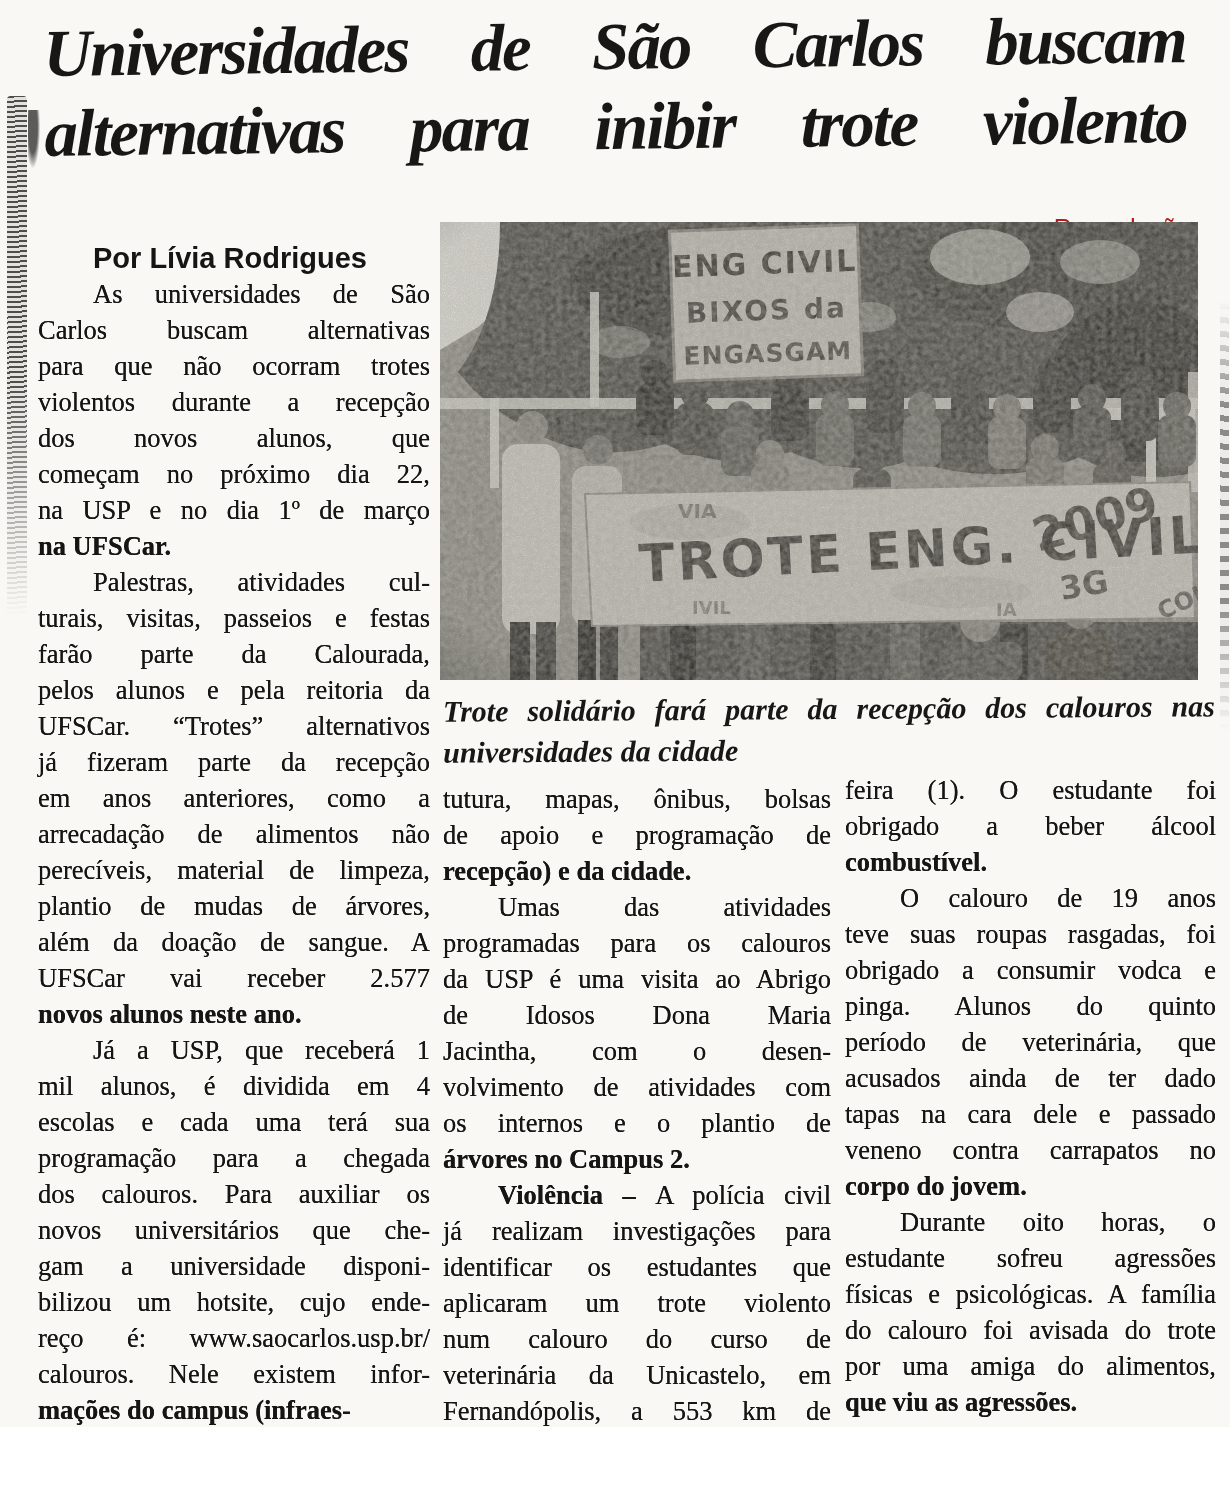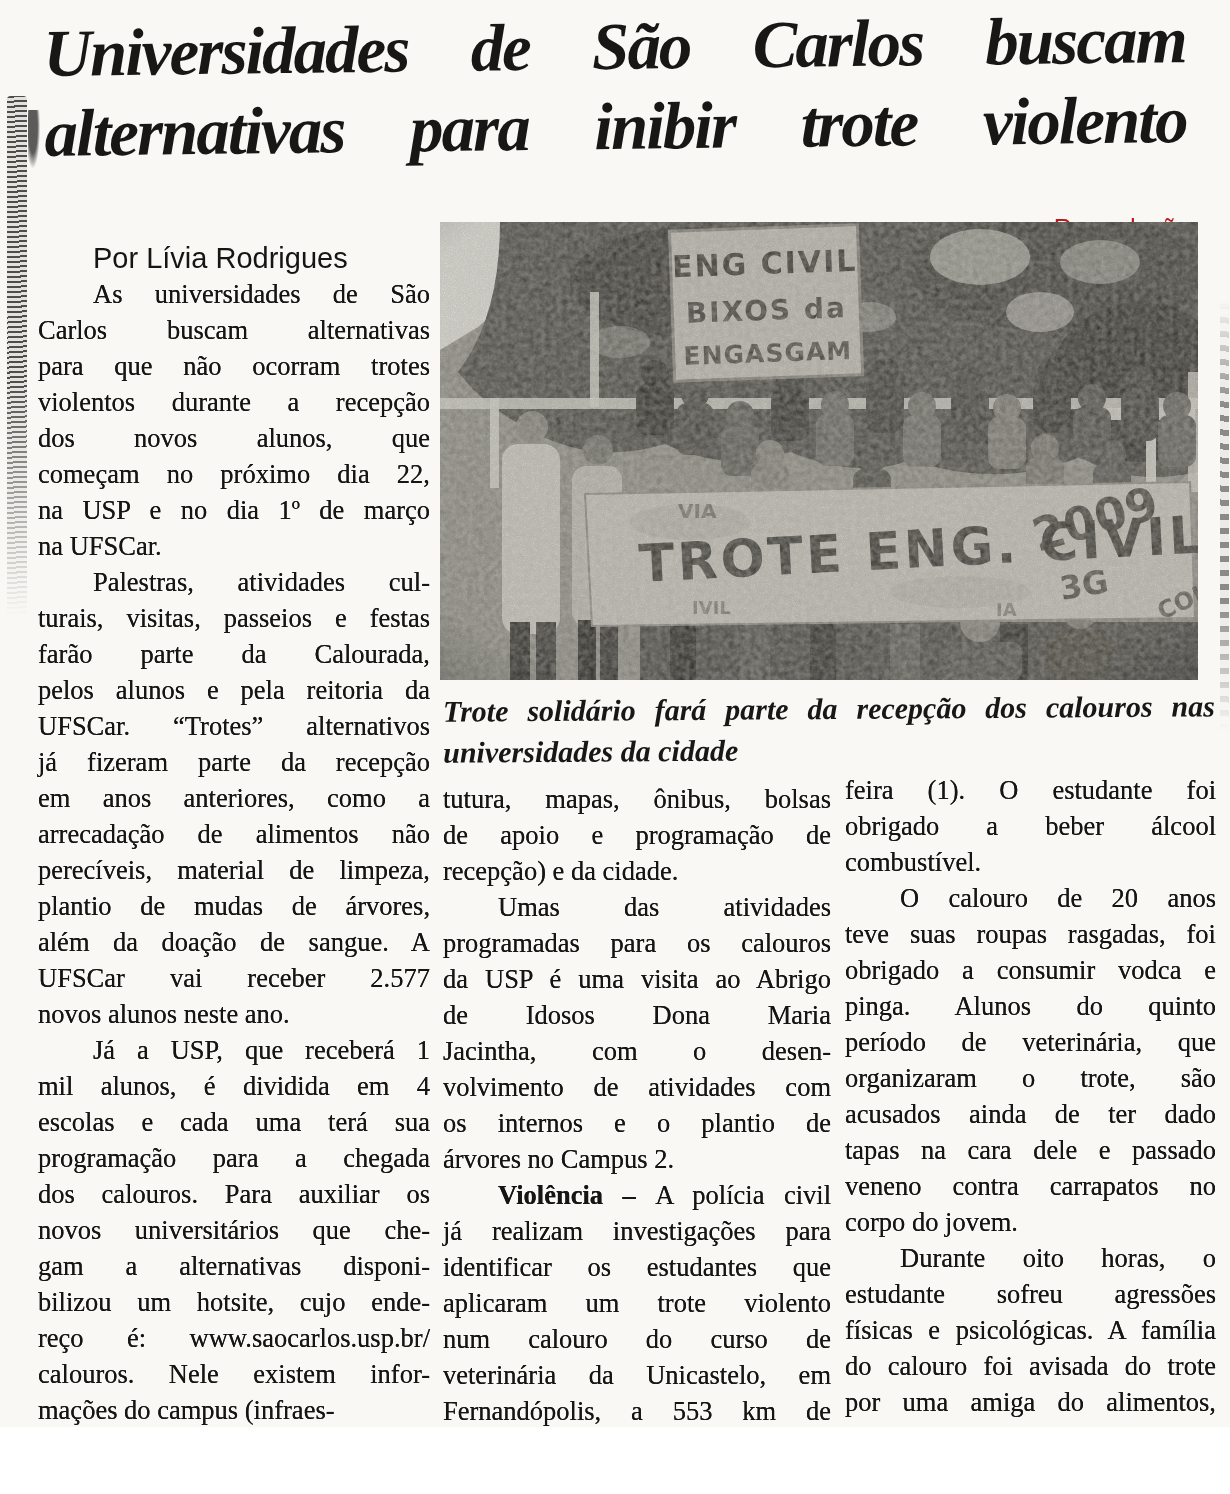--- a/index.html
+++ b/index.html
@@ -24,21 +24,21 @@
   .caption{position:absolute;left:443px;top:688px;width:772px;
            font-weight:bold;font-style:italic;font-size:30px;line-height:41px;
            transform:rotate(-0.4deg);color:#181715;}
   .caption .tline{text-align:justify;text-align-last:justify;}
   .caption .tline.end{text-align-last:left;}
 
   
   .col{position:absolute;font-size:26.5px;line-height:36px;color:#161514;
        text-shadow:0 0 0.6px #2a2a28;}
   .col .tline{text-align:justify;text-align-last:justify;}
-  .col .tline.end{text-align-last:left;}
+  .col .tline.end{text-align-last:left;font-weight:bold;}
   .col .tline.ind{text-indent:55px;}
   .col .tline.sans{font-family:"Liberation Sans",sans-serif;font-size:29px;text-shadow:none;}
   .col-left{left:38px;top:240px;width:392px;}
   .col-mid{left:443px;top:781px;width:388px;}
   .col-right{left:845px;top:772px;width:371px;}
 
   
   .scan-strip-left{position:absolute;left:7px;top:96px;width:20px;height:520px;border-radius:3px;
       background:repeating-linear-gradient(176deg,rgba(35,34,32,.8) 0 2px,rgba(150,148,144,.22) 2px 5px);
       -webkit-mask-image:linear-gradient(to bottom,#000 0 55%,transparent 100%);
@@ -212,21 +212,21 @@
       <div class="tline">plantio de mudas de árvores,</div>
       <div class="tline">além da doação de sangue. A</div>
       <div class="tline">UFSCar vai receber 2.577</div>
       <div class="tline end">novos alunos neste ano.</div>
       <div class="tline ind">Já a USP, que receberá 1</div>
       <div class="tline">mil alunos, é dividida em 4</div>
       <div class="tline">escolas e cada uma terá sua</div>
       <div class="tline">programação para a chegada</div>
       <div class="tline">dos calouros.  Para auxiliar os</div>
       <div class="tline">novos universitários que che-</div>
-      <div class="tline">gam a alternativas disponi-</div>
+      <div class="tline">gam a universidade disponi-</div>
       <div class="tline">bilizou um hotsite, cujo ende-</div>
       <div class="tline">reço é: www.saocarlos.usp.br/</div>
       <div class="tline">calouros. Nele existem infor-</div>
       <div class="tline end">mações do campus (infraes-</div>
     </div>
   <div class="col col-mid">
       <div class="tline">tutura, mapas, ônibus, bolsas</div>
       <div class="tline">de apoio e programação de</div>
       <div class="tline end">recepção) e da cidade.</div>
       <div class="tline ind">Umas das atividades</div>
@@ -243,26 +243,25 @@
       <div class="tline">aplicaram um trote violento</div>
       <div class="tline">num calouro do curso de</div>
       <div class="tline">veterinária da Unicastelo, em</div>
       <div class="tline">Fernandópolis, a 553 km de</div>
       <div class="tline end">São Paulo, na última segunda-</div>
     </div>
   <div class="col col-right">
       <div class="tline">feira (1). O estudante foi</div>
       <div class="tline">obrigado a beber álcool</div>
       <div class="tline end">combustível.</div>
-      <div class="tline ind">O calouro de 20 anos</div>
+      <div class="tline ind">O calouro de 19 anos</div>
       <div class="tline">teve suas roupas rasgadas, foi</div>
       <div class="tline">obrigado a consumir vodca e</div>
       <div class="tline">pinga. Alunos do quinto</div>
       <div class="tline">período de veterinária, que</div>
-      <div class="tline">organizaram o trote, são</div>
       <div class="tline">acusados ainda de ter dado</div>
       <div class="tline">tapas na cara dele e passado</div>
       <div class="tline">veneno contra carrapatos no</div>
       <div class="tline end">corpo do jovem.</div>
       <div class="tline ind">Durante oito horas, o</div>
       <div class="tline">estudante sofreu agressões</div>
       <div class="tline">físicas e psicológicas. A família</div>
       <div class="tline">do calouro foi avisada do trote</div>
       <div class="tline">por uma amiga do alimentos,</div>
       <div class="tline end">que viu as agressões.</div>

